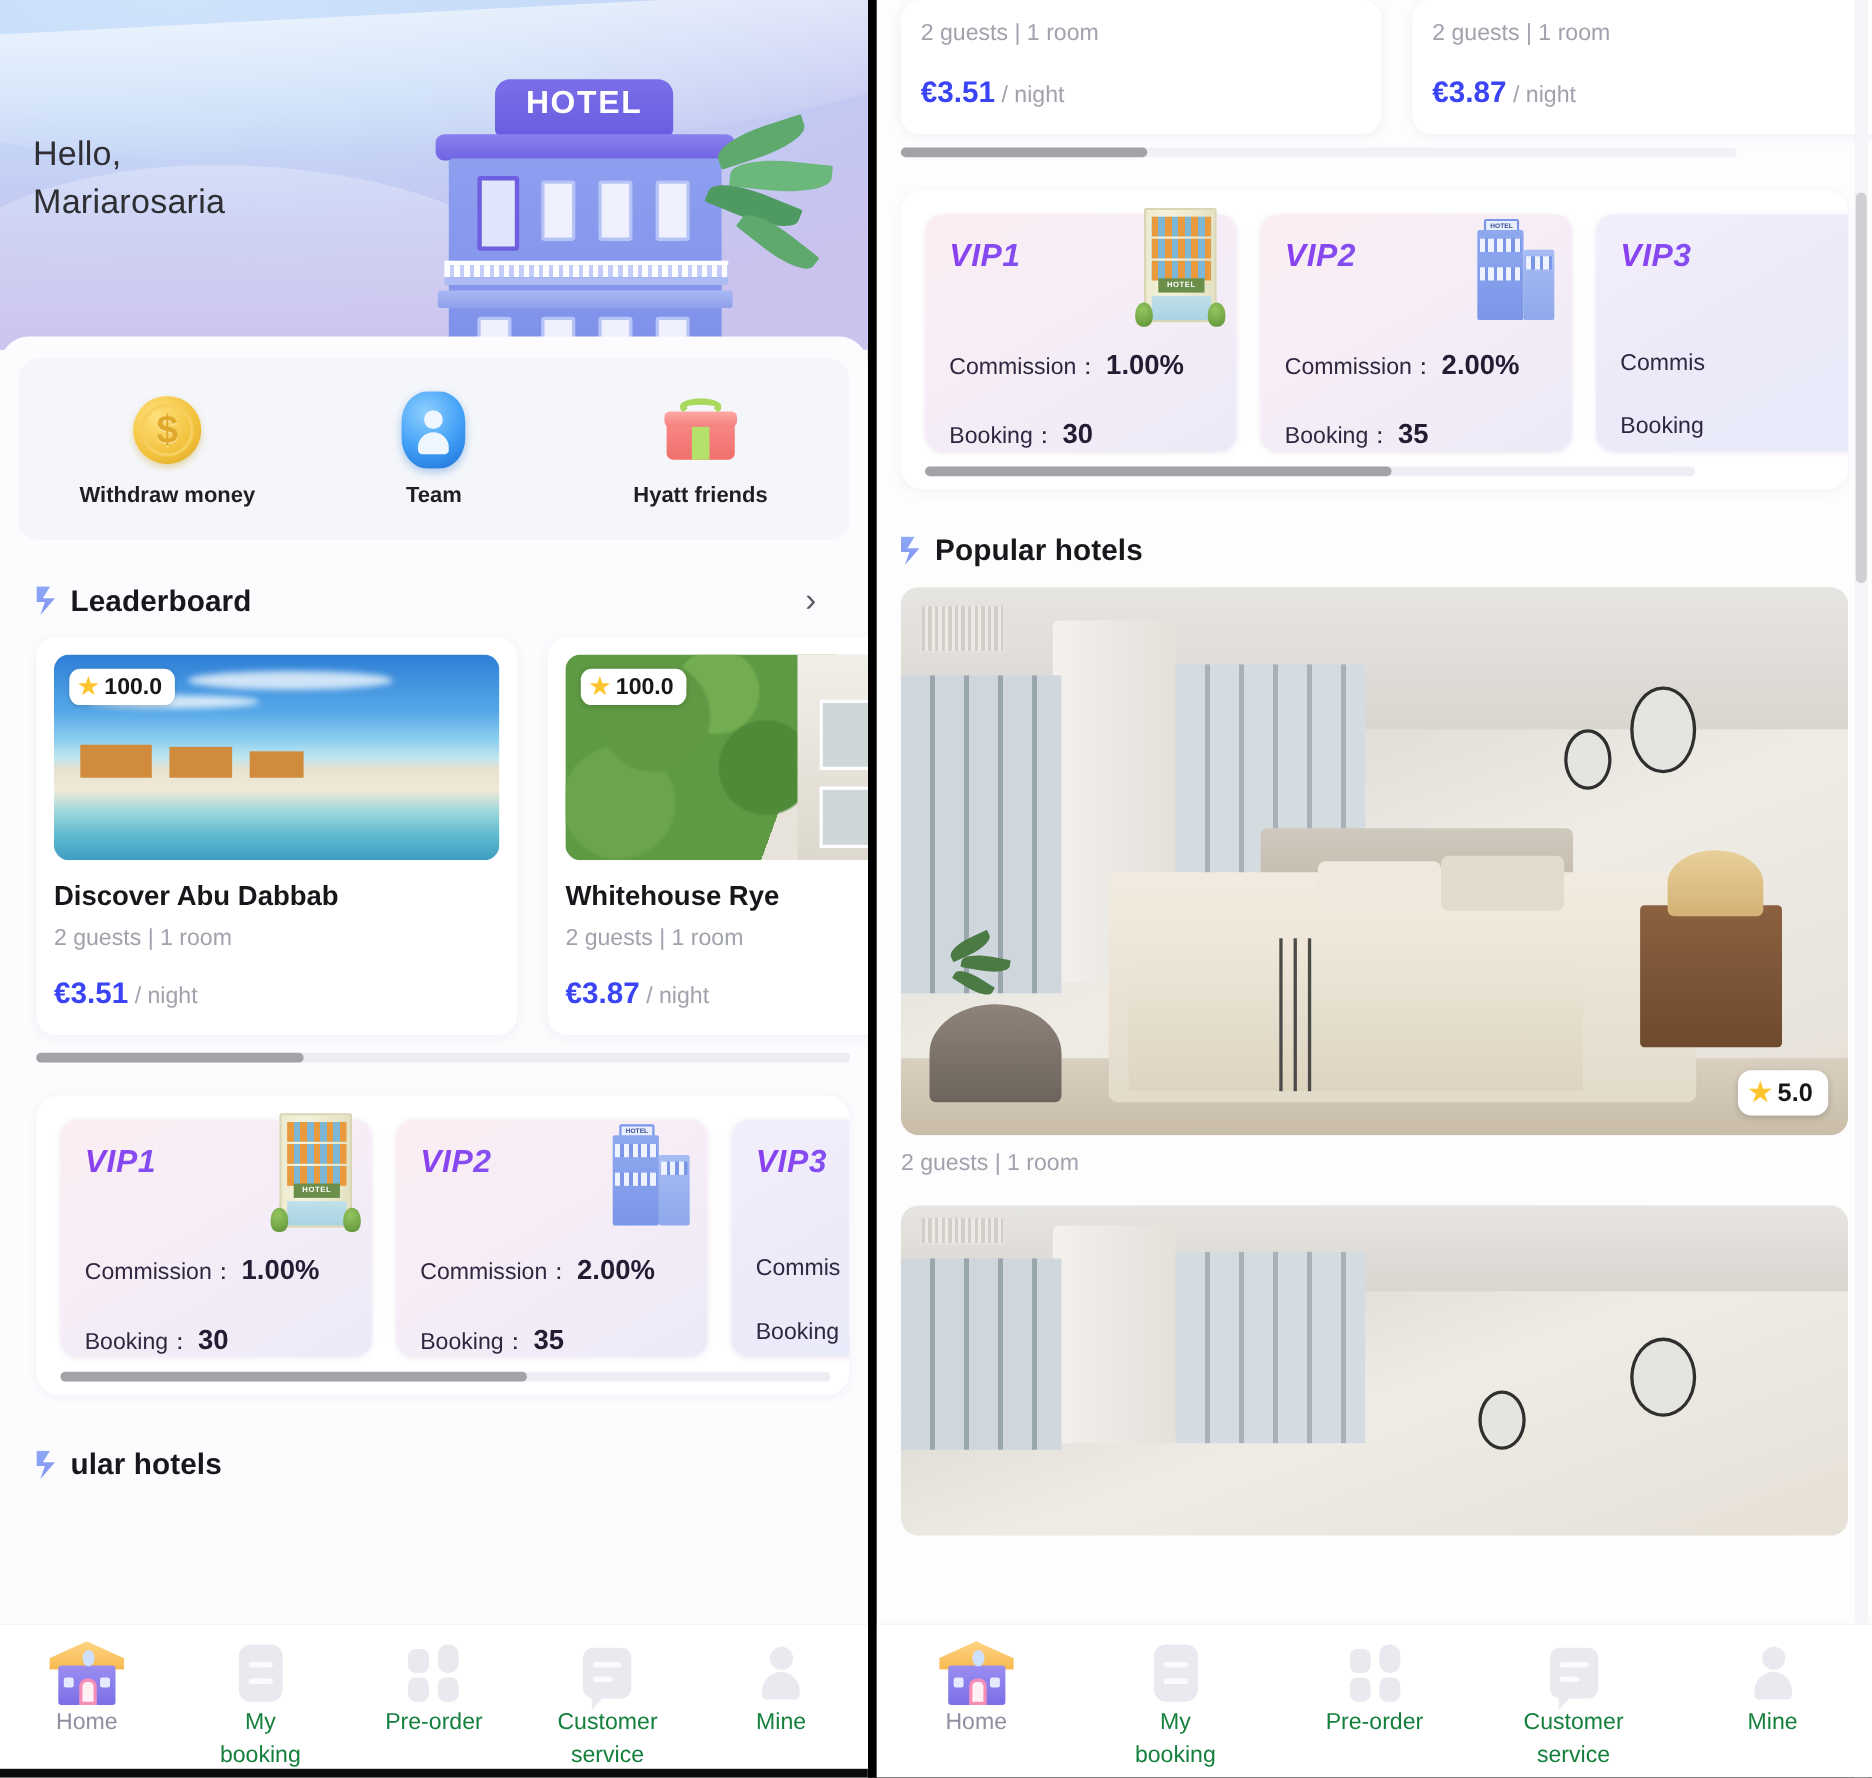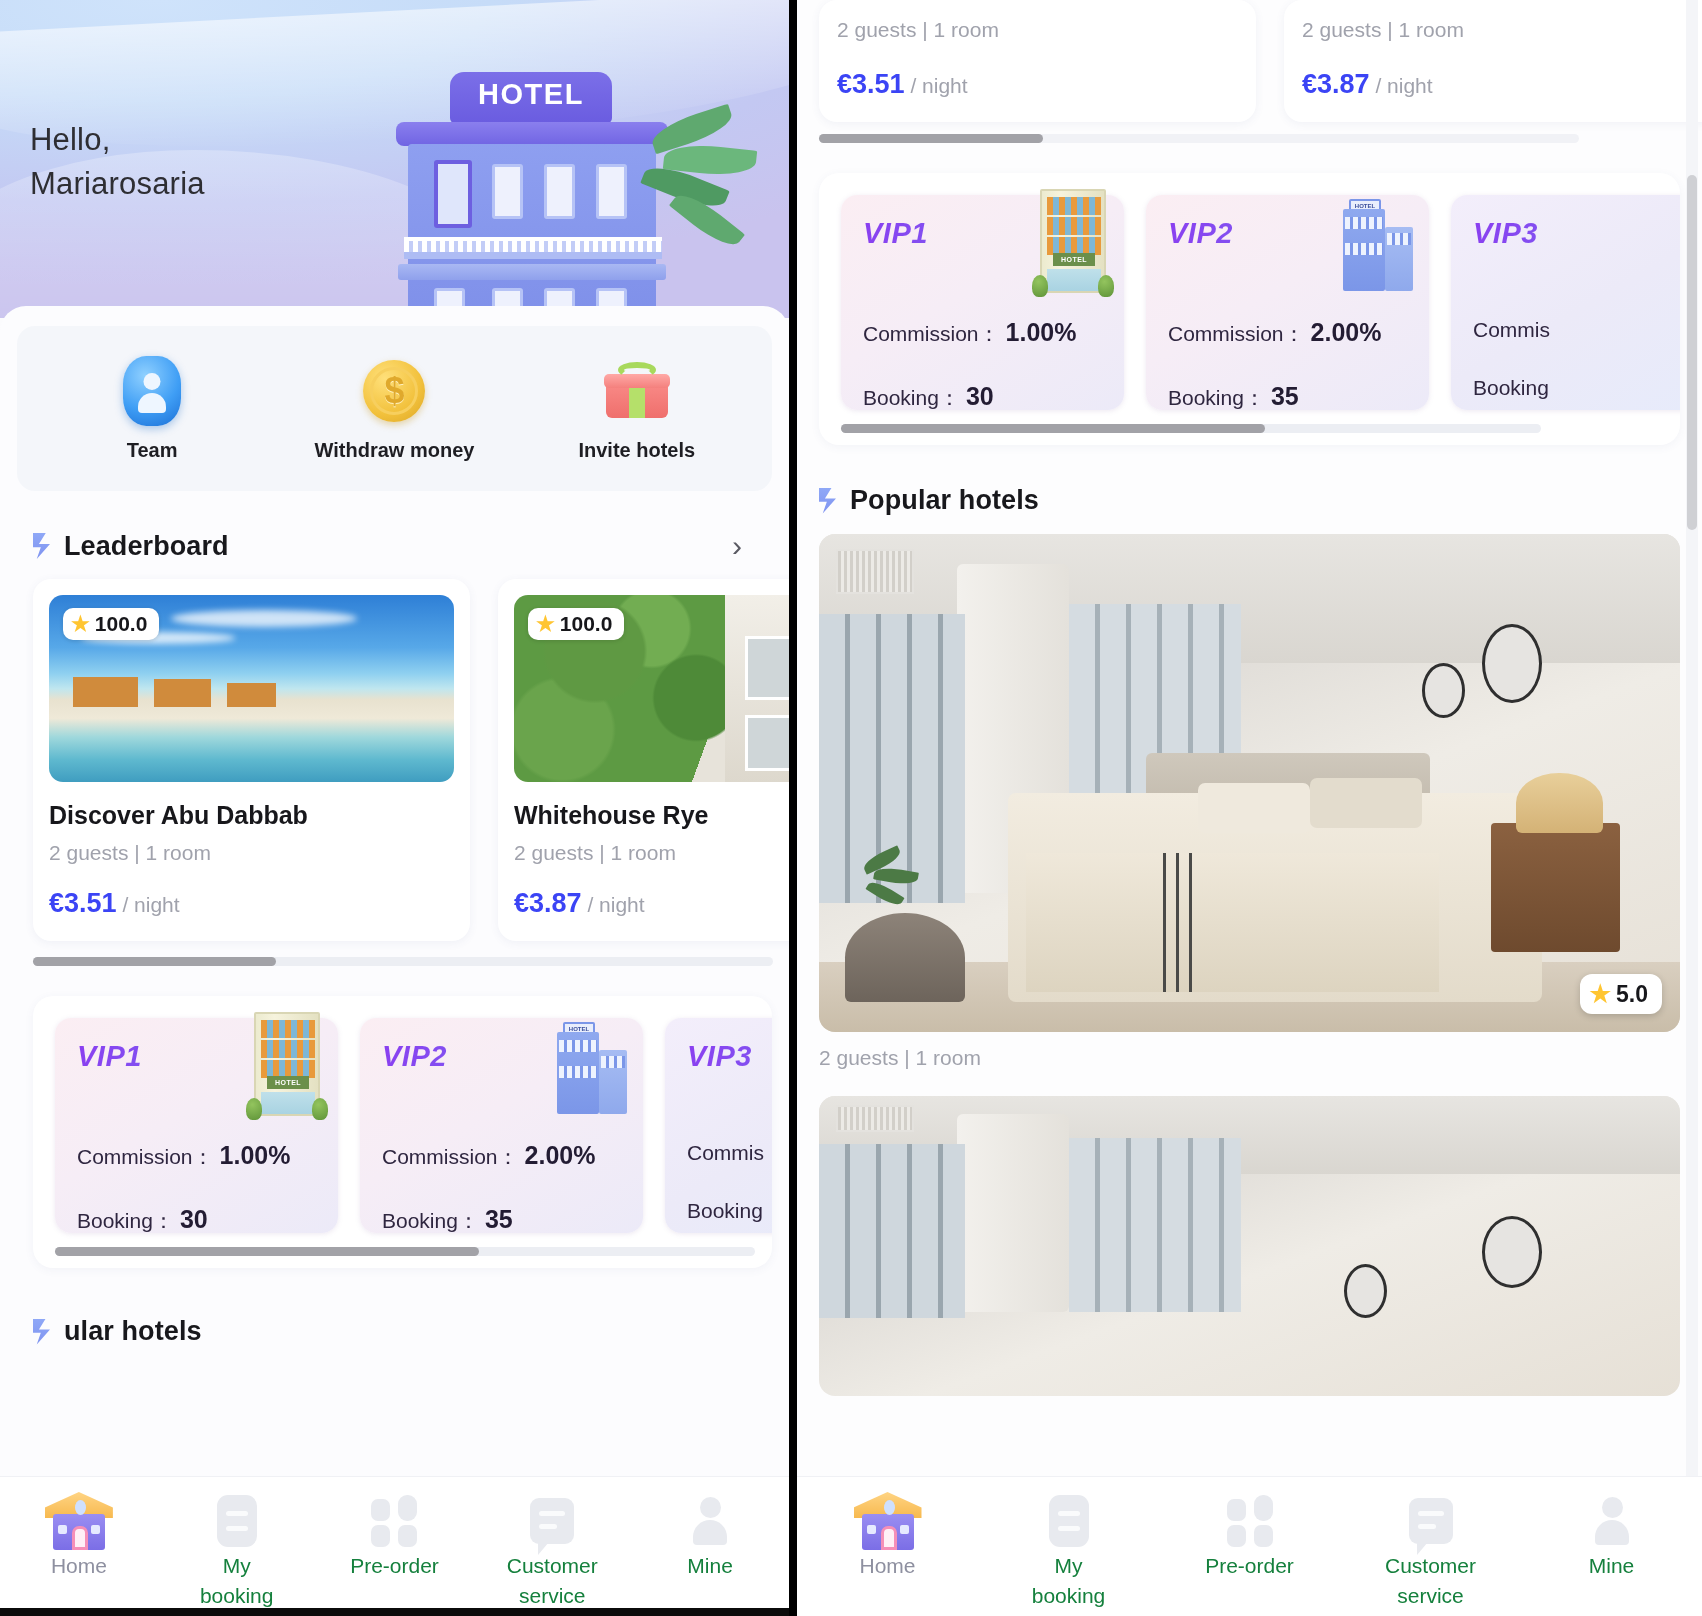--- a/index.html
+++ b/index.html
@@ -319,42 +319,42 @@
           <div class="leaf" style="left:52px;top:96px;width:78px;height:24px;transform:rotate(38deg);background:#5fa96f;"></div>
         </div>
       </div>
     </div>
 
     <div class="sheet">
 
       <div class="quick">
         <div class="quick-item">
           <div class="q-ico">
-            <div class="avatarball"></div>
-          </div>
-          <div class="q-lbl">Team</div>
+            <div class="coin">
+                <div class="coin-in"></div>
+              </div>
+          </div>
+          <div class="q-lbl">Withdraw money</div>
         </div>
         <div class="quick-item">
           <div class="q-ico">
-            <div class="coin">
-                <div class="coin-in"></div>
-              </div>
-          </div>
-          <div class="q-lbl">Withdraw money</div>
+            <div class="avatarball"></div>
+          </div>
+          <div class="q-lbl">Team</div>
         </div>
         <div class="quick-item">
           <div class="q-ico">
             <div class="gift">
               <div class="gift-box"></div>
                 <div class="gift-vrib"></div>
               <div class="gift-lid"></div>
                 <div class="gift-bow"></div>
             </div>
           </div>
-          <div class="q-lbl">Invite hotels</div>
+          <div class="q-lbl">Hyatt friends</div>
         </div>
       </div>
 
       <div class="sec-head">
         <span class="sq-ico"></span>
         <span class="sec-title">Leaderboard</span>
         <span class="chev">›</span>
       </div>
 
       <div class="lb-wrap">

